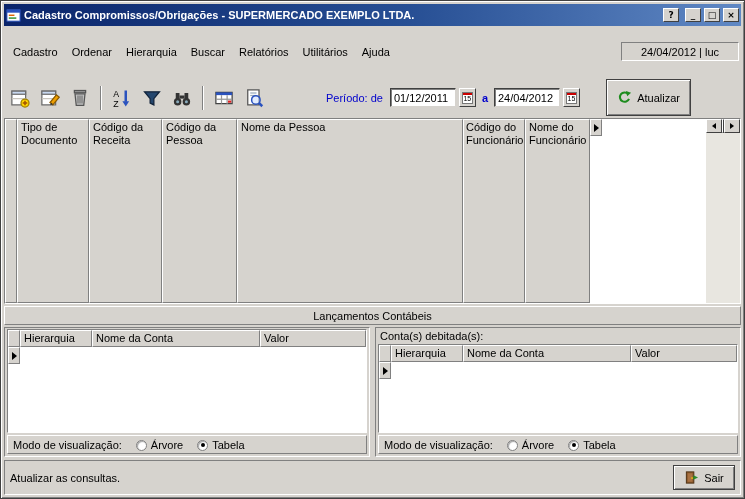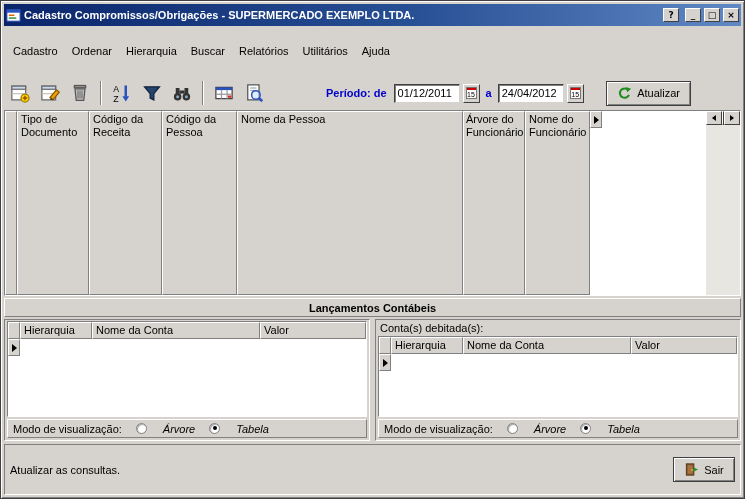--- a/index.html
+++ b/index.html
@@ -53,41 +53,41 @@
   }
 
   
   .toolbar { flex: 0 0 34px; display: flex; align-items: center; gap: 2px; padding: 2px; }
   .tb-btn {
     width: 28px; height: 28px; padding: 0;
     background: transparent; border: 1px solid transparent;
     display: flex; align-items: center; justify-content: center;
   }
   .tb-sep { width: 2px; height: 24px; border-left: 1px solid #808080; border-right: 1px solid #ffffff; margin: 0 4px; }
-  .period-label { color: #0000cc; font-weight: bold; margin: 0 5px 0 56px; white-space: nowrap; text-align: center; }
+  .period-label { color: #0000cc; font-weight: normal; margin: 0 5px 0 56px; white-space: nowrap; text-align: center; }
   .range-sep { color: #0000cc; font-weight: bold; margin: 0 4px; }
   .date-edit {
     width: 66px; height: 19px;
     background: #fff; color: #000;
     border: 1px solid; border-color: #404040 #d6d3ce #d6d3ce #404040;
     box-shadow: inset 1px 1px 0 #808080;
     padding: 1px 3px; font: 11px "Liberation Sans", sans-serif;
   }
   .cal-btn {
     width: 17px; height: 19px; padding: 0; margin-left: 1px;
     background: #d6d3ce;
     border: 1px solid; border-color: #ffffff #404040 #404040 #ffffff;
     display: flex; align-items: center; justify-content: center;
   }
   .mini-cal { width: 11px; height: 12px; background: #fff; border: 1px solid #777; display: flex; flex-direction: column; }
   .mc-top { height: 2px; background: #c00; flex: 0 0 2px; }
   .mc-day { flex: 1; display: flex; align-items: center; justify-content: center; font-size: 7px; line-height: 1; }
   .btn-atualizar {
     margin-left: auto; margin-right: 48px;
-    height: 25px; padding: 0 10px;
+    height: 37px; padding: 0 10px;
     background: #d6d3ce;
     border: 1px solid #404040;
     box-shadow: inset 1px 1px 0 #ffffff, inset -1px -1px 0 #808080;
     display: flex; align-items: center; gap: 5px;
     font: 11px "Liberation Sans", sans-serif;
   }
 
   
   .grid-wrap {
     flex: 0 0 186px;
@@ -124,21 +124,21 @@
     border: 1px solid; border-color: #ffffff #404040 #404040 #ffffff;
   }
   .tri-left { width: 0; height: 0; border-top: 3px solid transparent; border-bottom: 3px solid transparent; border-right: 4px solid #000; }
   .tri-right { width: 0; height: 0; border-top: 3px solid transparent; border-bottom: 3px solid transparent; border-left: 4px solid #000; }
 
   
   .section-title {
     flex: 0 0 19px; margin-top: 2px;
     border: 1px solid; border-color: #ffffff #808080 #808080 #ffffff;
     display: flex; align-items: center; justify-content: center;
-    font-weight: bold;
+    font-weight: normal;
   }
   .panels { flex: 1; display: flex; gap: 5px; margin-top: 2px; min-height: 0; }
   .panel {
     flex: 1; min-width: 0;
     border: 1px solid; border-color: #808080 #ffffff #ffffff #808080;
     padding: 1px 2px 2px 2px;
     display: flex; flex-direction: column;
   }
   .panel-title { flex: 0 0 15px; padding: 1px 2px; }
   .sub-grid {
@@ -149,38 +149,38 @@
     overflow: hidden;
   }
   .sub-header { display: flex; flex: 0 0 17px; background: #d6d3ce; }
   .sub-body { flex: 1; background: #fff; }
   .mode-strip {
     flex: 0 0 19px; margin-top: 2px;
     border: 1px solid; border-color: #ffffff #808080 #808080 #ffffff;
     display: flex; align-items: center; gap: 14px;
     padding: 0 5px;
   }
-  .radio { display: flex; align-items: flex-start; gap: 16px; font-style: italic; }
+  .radio { display: flex; align-items: flex-end; gap: 4px; }
   .rb {
     width: 11px; height: 11px; border-radius: 50%;
     background: #fff; border: 1px solid #808080;
     box-shadow: inset 1px 1px 1px rgba(0,0,0,.35);
     position: relative; flex: 0 0 11px;
   }
   .rb.checked::after {
     content: ""; position: absolute; left: 2.5px; top: 2.5px;
     width: 4px; height: 4px; border-radius: 50%; background: #000;
   }
 
   
   .statusbar {
     flex: 0 0 33px; margin-top: 3px;
     border: 1px solid; border-color: #808080 #ffffff #ffffff #808080;
     display: flex; align-items: center; gap: 8px;
-    padding: 12px 5px;
+    padding: 4px 5px;
   }
   .status-text { flex: 1; }
   .btn-sair {
     height: 25px; min-width: 62px; padding: 0 8px;
     background: #d6d3ce;
     border: 1px solid #404040;
     box-shadow: inset 1px 1px 0 #ffffff, inset -1px -1px 0 #808080;
     display: flex; align-items: center; justify-content: center; gap: 5px;
     font: 11px "Liberation Sans", sans-serif;
   }
@@ -207,20 +207,21 @@
   </div>
 
   <div class="menurow">
     <span class="menu-item">Cadastro</span>
     <span class="menu-item">Ordenar</span>
     <span class="menu-item">Hierarquia</span>
     <span class="menu-item">Buscar</span>
     <span class="menu-item">Relatórios</span>
     <span class="menu-item">Utilitários</span>
     <span class="menu-item">Ajuda</span>
+    <span class="session-panel">24/04/2012 | luc</span>
   </div>
 
   <div class="toolbar">
     <button class="tb-btn">
       <span style="display:flex">
           <svg width="20" height="20" viewBox="0 0 16 16">
             <rect x="1.5" y="2.5" width="11" height="11" fill="#fff" stroke="#6b6b6b"></rect>
             <rect x="1.5" y="2.5" width="11" height="2.5" fill="#c8d8f0" stroke="#6b6b6b"></rect>
             <line x1="1.5" y1="8.5" x2="12.5" y2="8.5" stroke="#c8c4bc"></line>
             <circle cx="12" cy="12" r="3.2" fill="#ffd400" stroke="#a08000"></circle>
@@ -330,21 +331,21 @@
     </button>
   </div>
 
   <div class="grid-wrap">
     <div class="grid-header">
       <div class="gh-cell" style="width:12px;flex:0 0 12px"></div>
       <div class="gh-cell" style="width:72px;flex:0 0 72px">Tipo de Documento</div>
       <div class="gh-cell" style="width:73px;flex:0 0 73px">Código da Receita</div>
       <div class="gh-cell" style="width:75px;flex:0 0 75px">Código da Pessoa</div>
       <div class="gh-cell" style="width:226px;flex:0 0 226px">Nome da Pessoa</div>
-      <div class="gh-cell" style="width:62px;flex:0 0 62px;padding:1px 2px">Árvore do Funcionário</div>
+      <div class="gh-cell" style="width:62px;flex:0 0 62px;padding:1px 2px">Código do Funcionário</div>
       <div class="gh-cell" style="flex:1;min-width:0">Nome do Funcionário</div>
     </div>
     <div class="grid-body">
       <div class="data-row">
         <div class="ind-cell">
             <span class="tri-right-b"></span>
           </div>
       </div>
     </div>
     <div class="hscroll">

